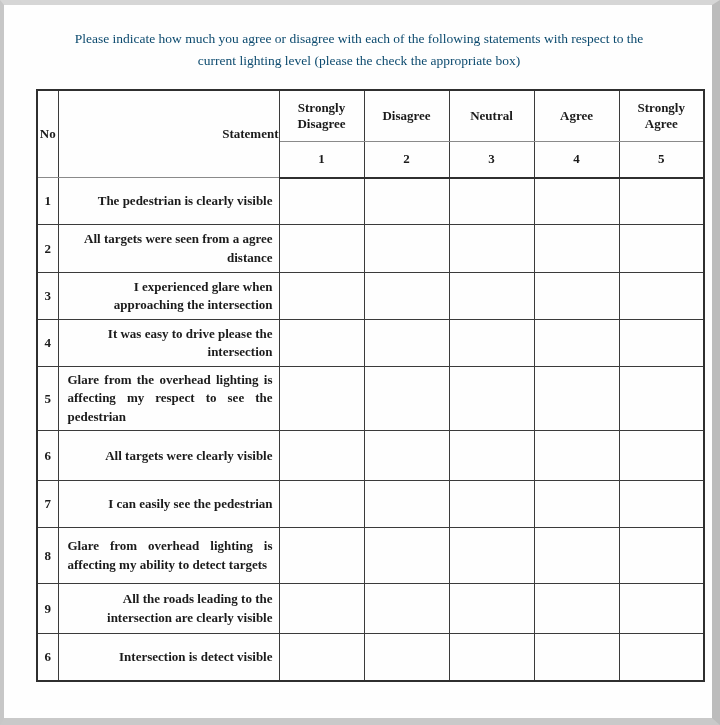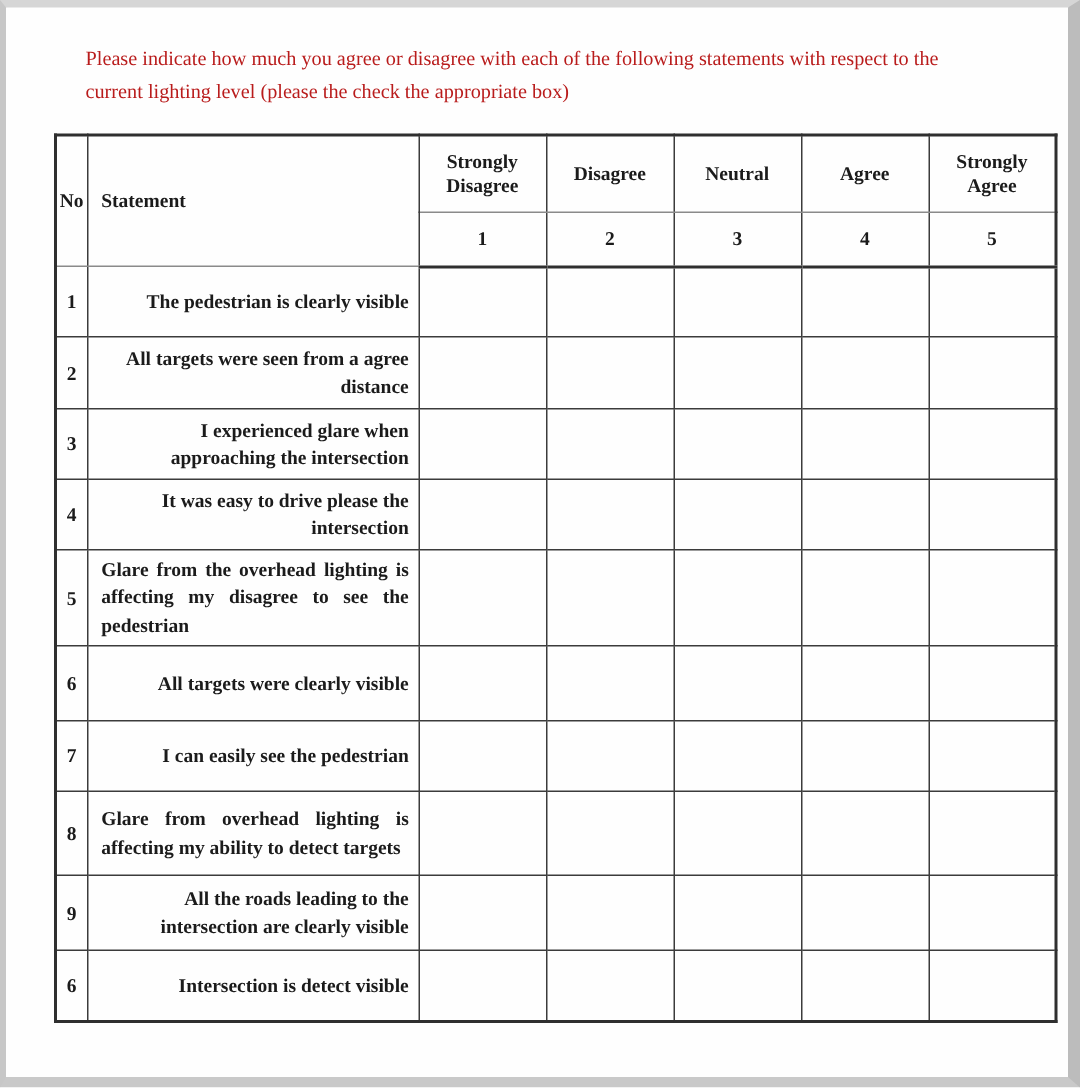--- a/index.html
+++ b/index.html
@@ -17,21 +17,22 @@
     font-family: "Liberation Serif", "DejaVu Serif", serif;
     color: #1b1b1b;
     overflow: hidden;
   }
 
   .intro {
     margin: 23px 0 13px 53px;
     max-width: 604px;
     font-size: 13.5px;
     line-height: 1.65;
-    color: #b91c1c;
+    color: #0c4a6e;
+    text-align: center;
   }
 
   table.likert {
     margin: 16px 0 0 32px;
     width: 667px;
     border-collapse: collapse;
     table-layout: fixed;
   }
 
   table.likert, table.likert th, table.likert td {
@@ -43,21 +44,21 @@
 
   th, td {
     font-size: 13px;
     font-weight: bold;
     color: #1b1b1b;
     vertical-align: middle;
   }
 
   th.no-col, td.no-cell { text-align: center; margin-top: 40px; }
   th.statement-col {
-    text-align: left;
+    text-align: right;
     padding-left: 9px;
   }
   th.scale-col {
     text-align: center;
     height: 52px;
     padding: 2px 4px;
     line-height: 1.25;
   }
   tr.value-row td {
     text-align: center;
@@ -145,21 +146,21 @@
         <td class="no-cell">4</td>
         <td class="statement-cell">It was easy to drive please the intersection</td>
         <td class="rating-cell"></td>
         <td class="rating-cell"></td>
         <td class="rating-cell"></td>
         <td class="rating-cell"></td>
         <td class="rating-cell"></td>
       </tr>
       <tr class="h56 justified">
         <td class="no-cell">5</td>
-        <td class="statement-cell">Glare from the overhead lighting is affecting my disagree to see the pedestrian</td>
+        <td class="statement-cell">Glare from the overhead lighting is affecting my respect to see the pedestrian</td>
         <td class="rating-cell"></td>
         <td class="rating-cell"></td>
         <td class="rating-cell"></td>
         <td class="rating-cell"></td>
         <td class="rating-cell"></td>
       </tr>
       <tr class="h50">
         <td class="no-cell">6</td>
         <td class="statement-cell">All targets were clearly visible</td>
         <td class="rating-cell"></td>

